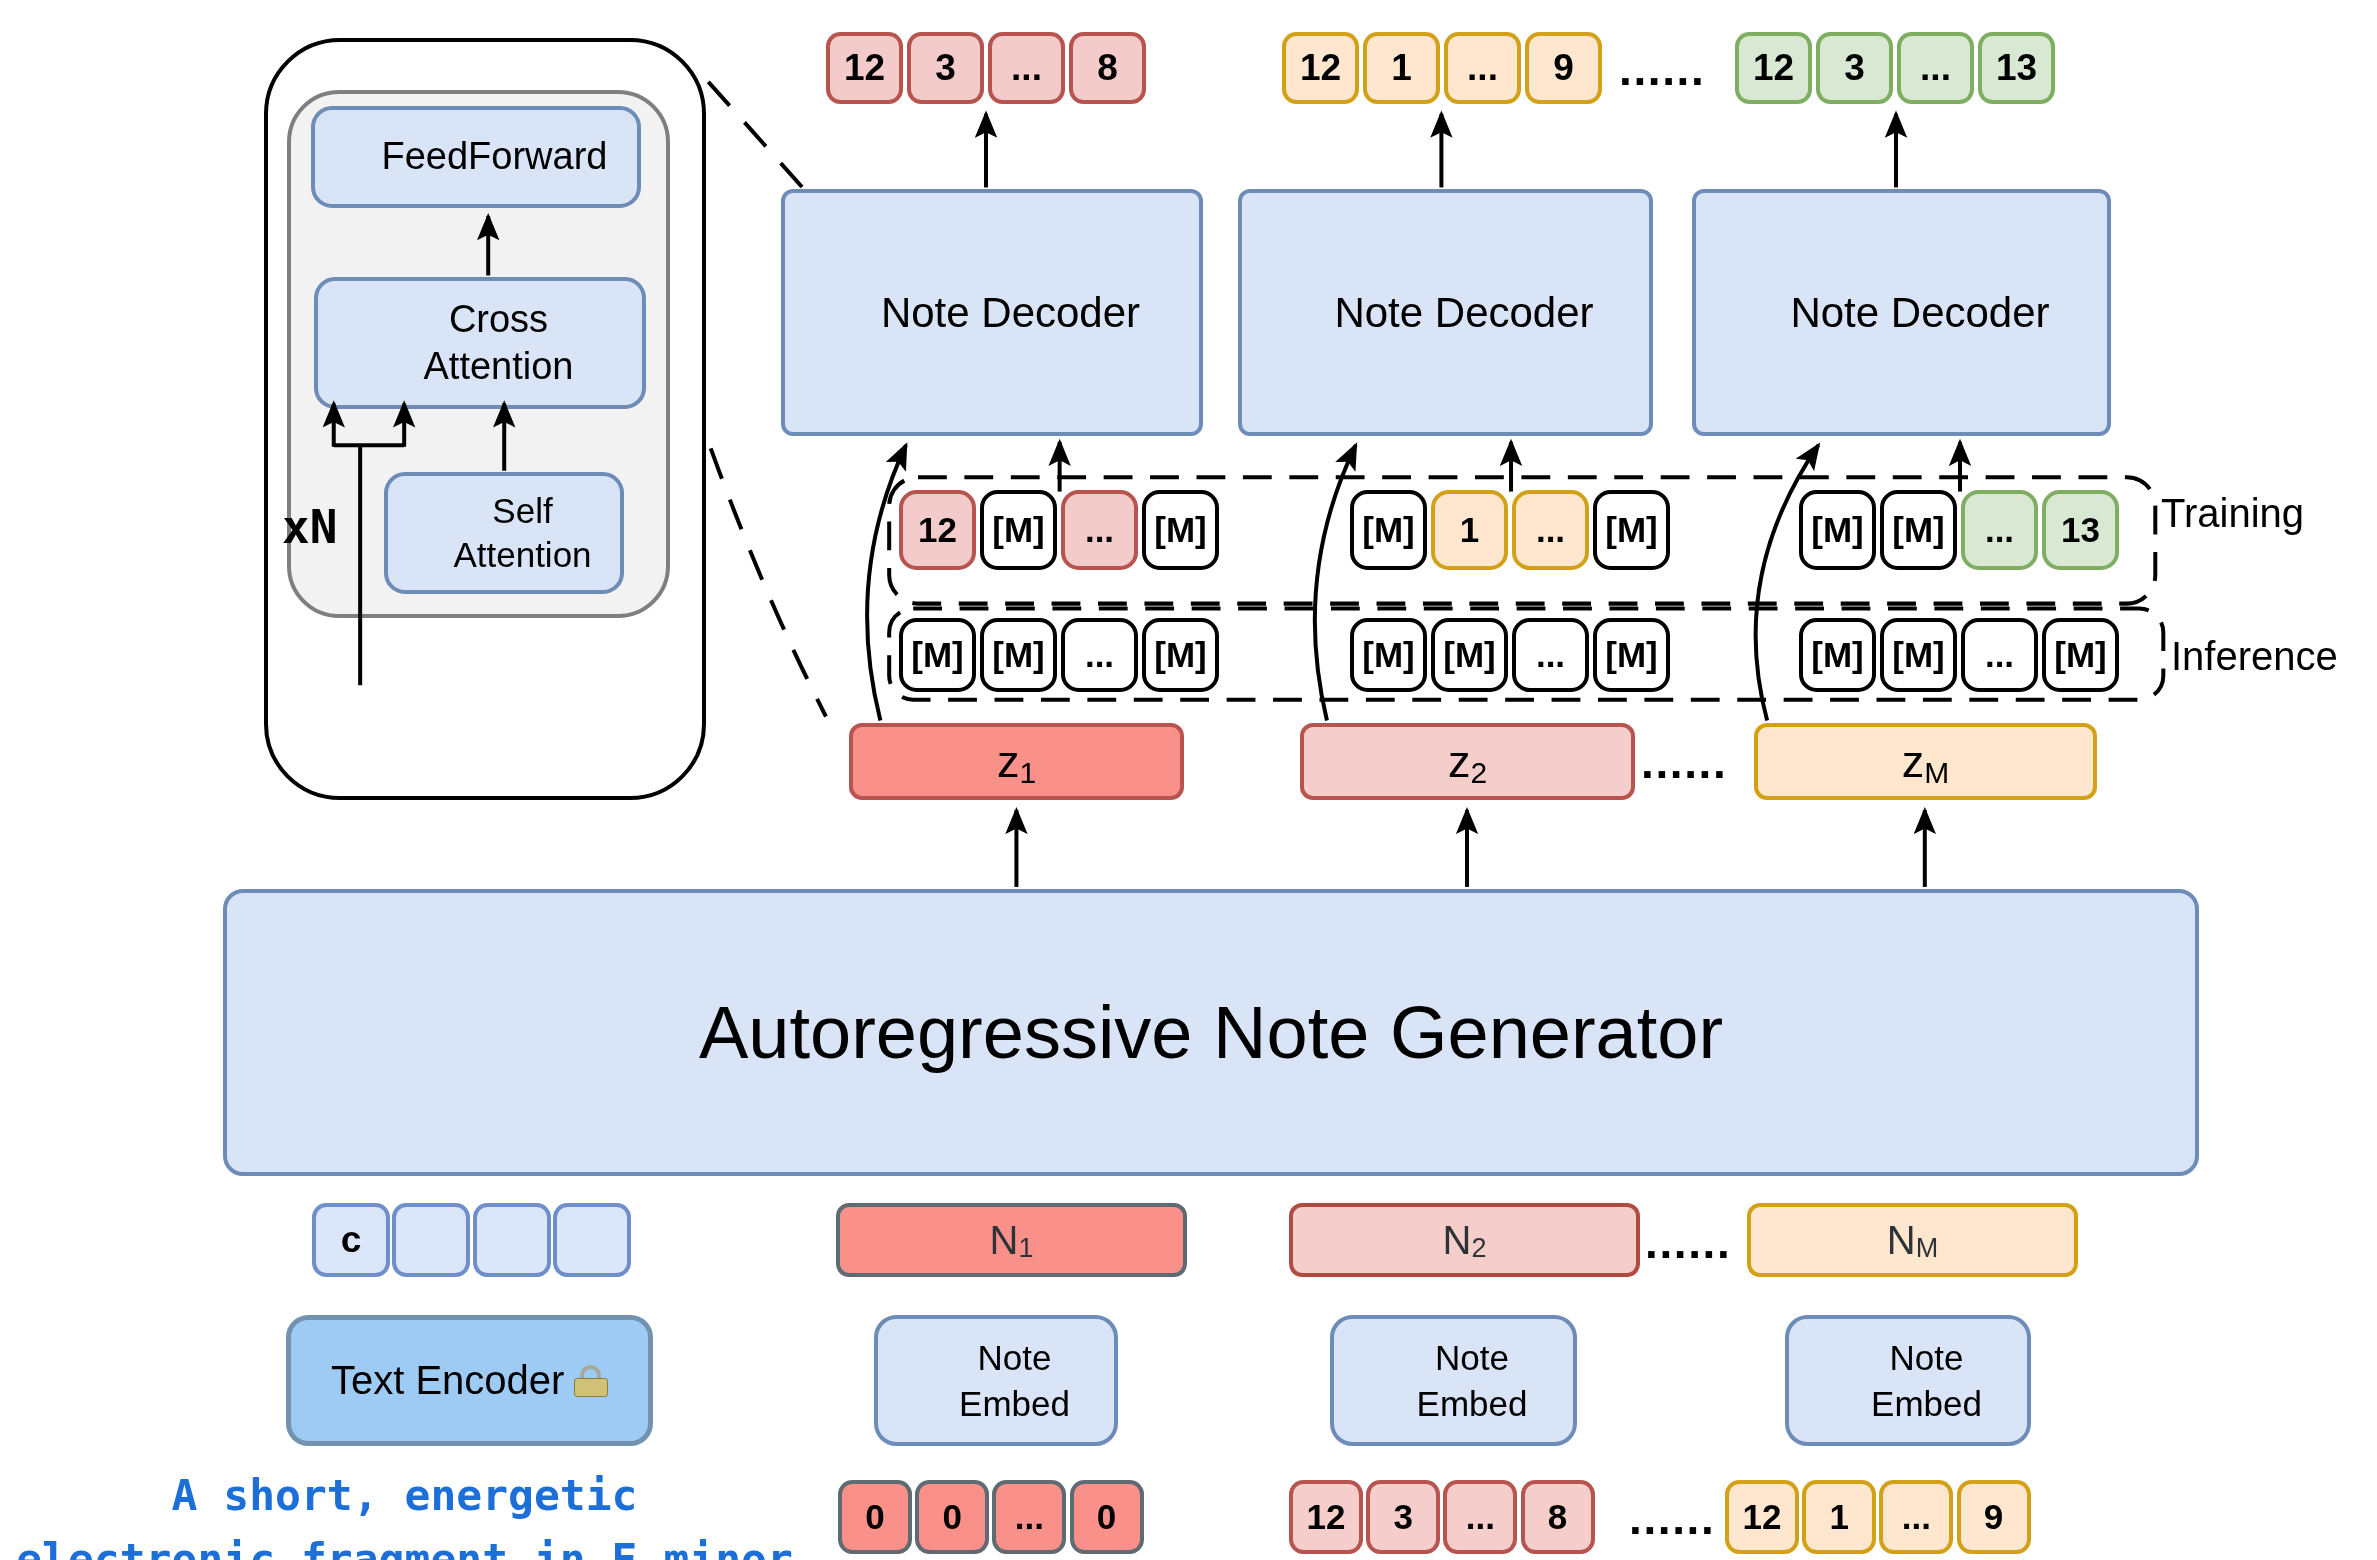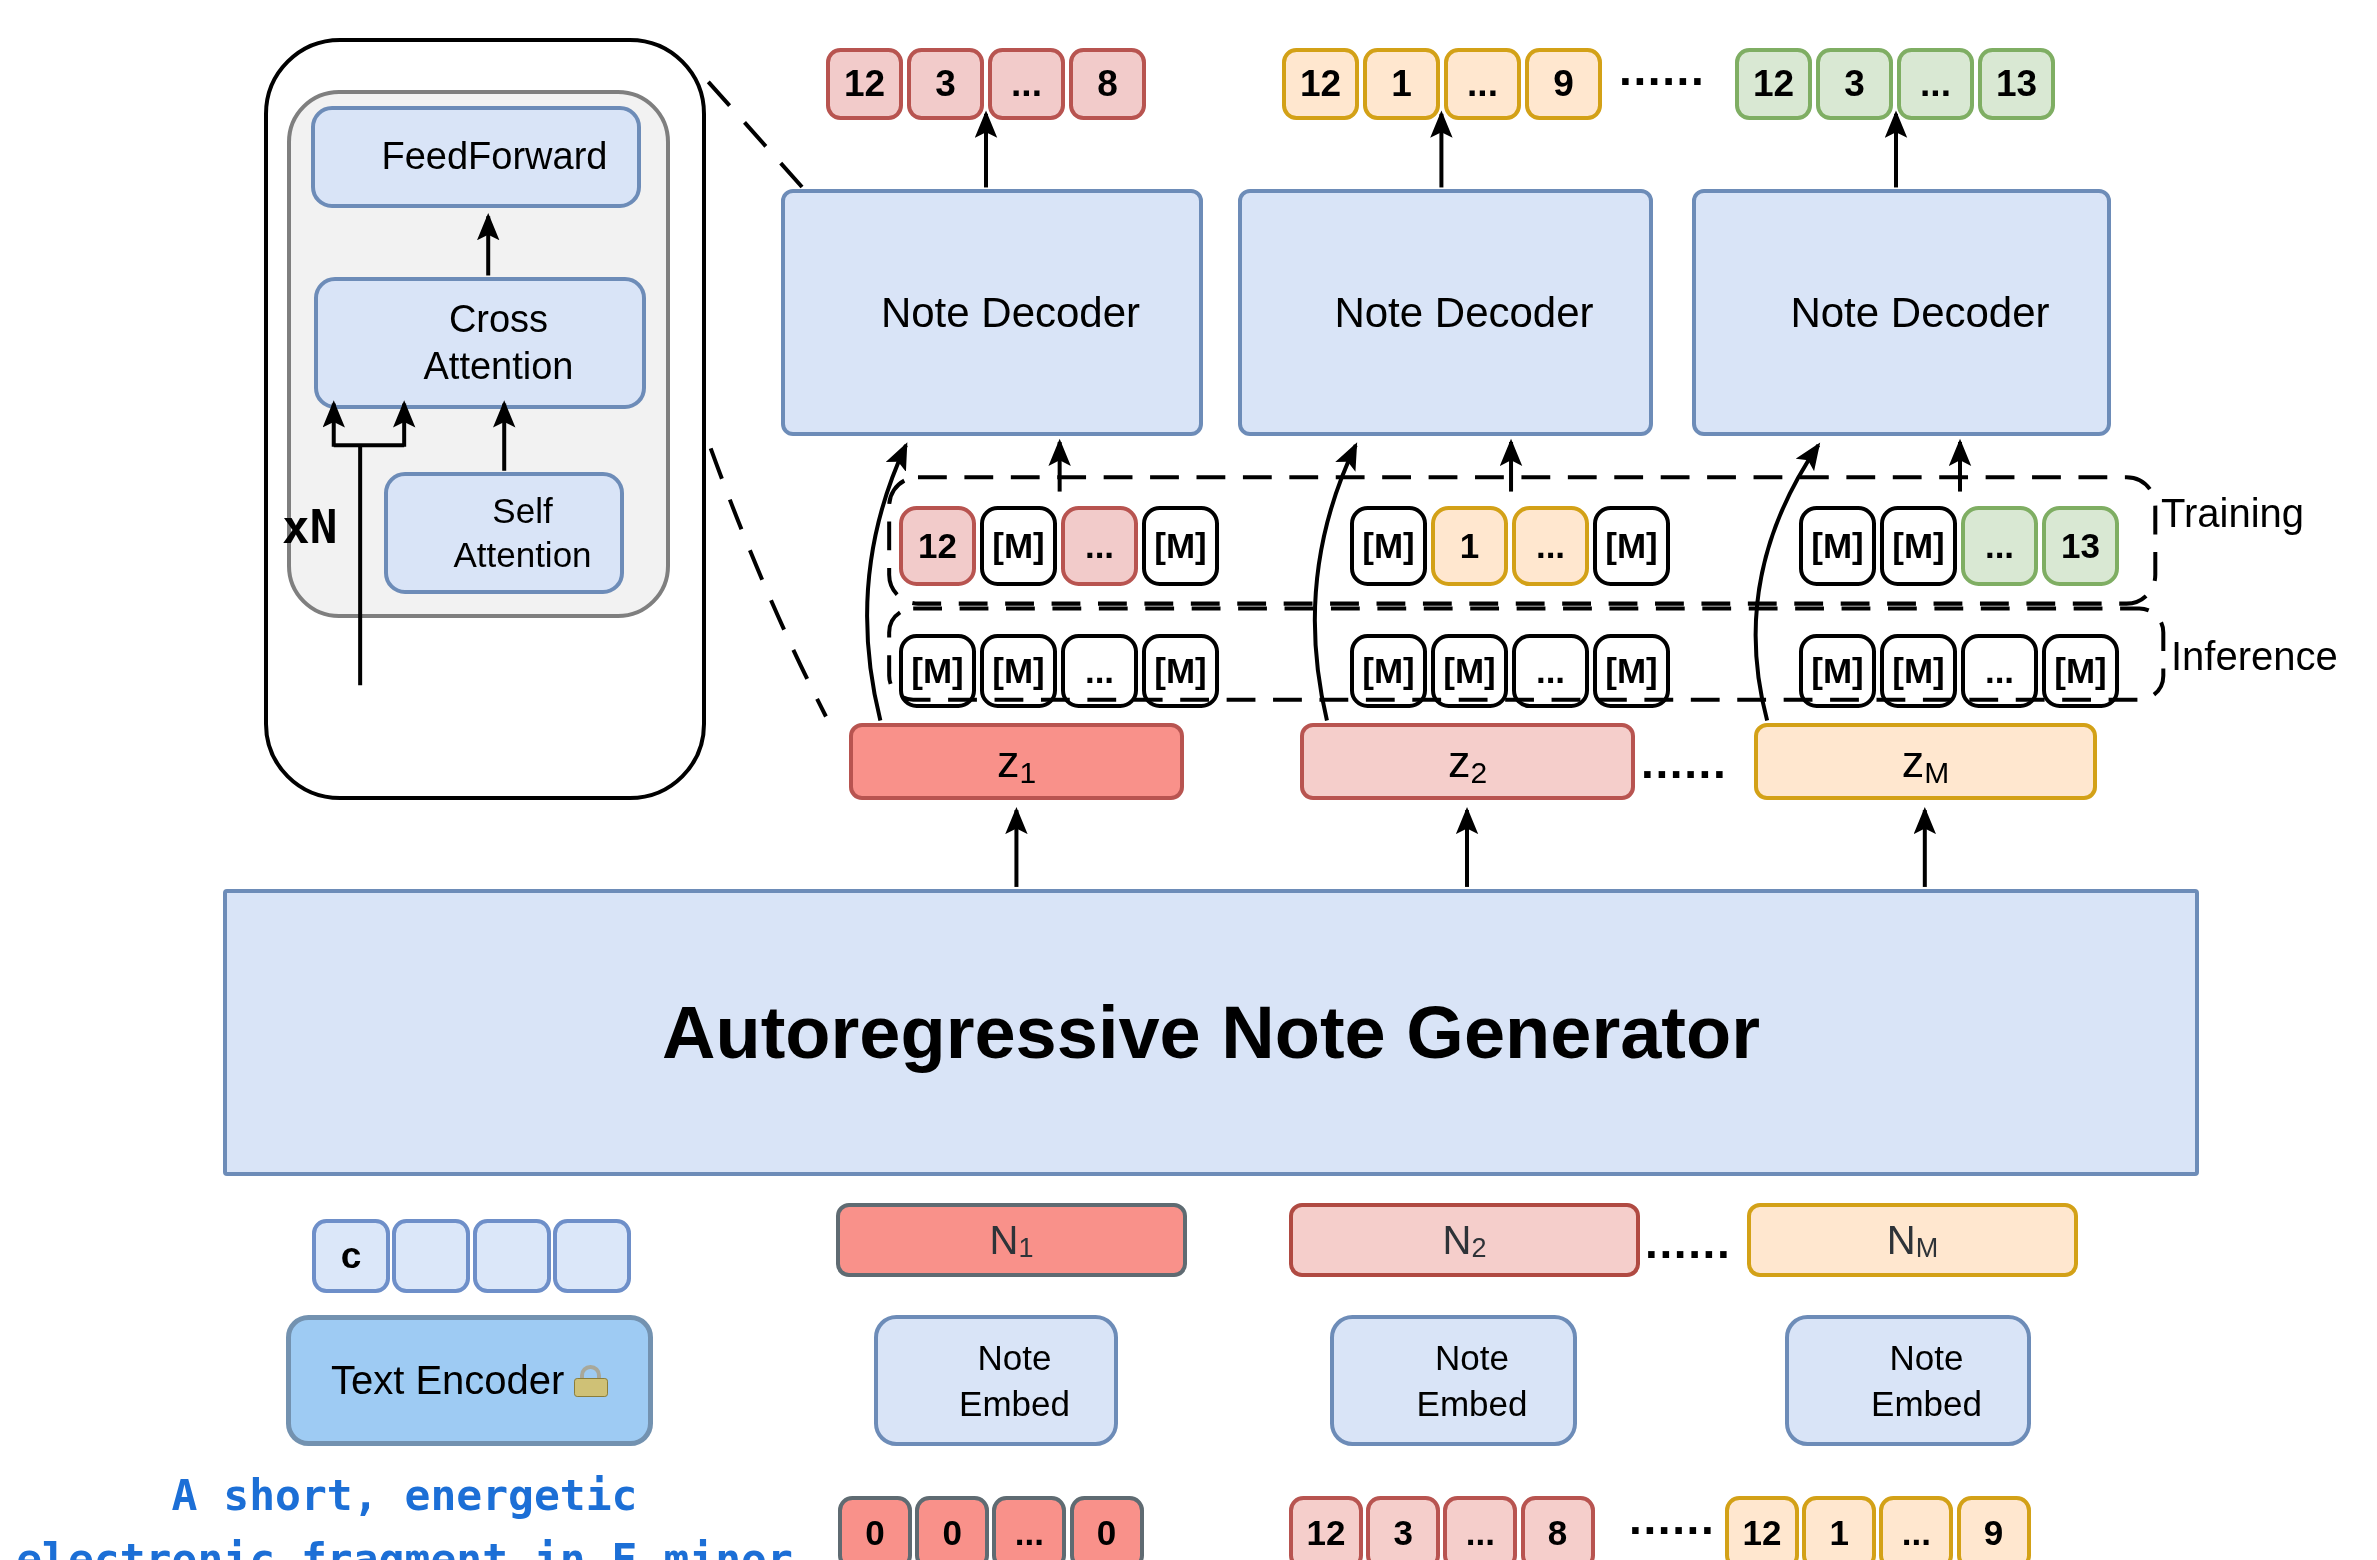--- a/index.html
+++ b/index.html
@@ -7,31 +7,31 @@
     position:relative; width:2377px; height:1561px; overflow:hidden;
     font-family:"Liberation Sans", sans-serif; color:#000; background:#fff;
   }
   .box {
     position:absolute; box-sizing:border-box;
     display:flex; align-items:center; justify-content:center;
     text-align:center;
   }
   
   .blue  { background:#d9e4f7; border:4px solid #6d8cb8;padding-left:37px; }
-  .bigblue { background:#d9e4f7; border:4px solid #6d8cb8; border-radius:4px; font-size:74px;font-weight:bold; }
+  .bigblue { background:#d9e4f7; border:4px solid #6d8cb8; border-radius:20px; font-size:74px; }
   .decoder { border-radius:12px; font-size:42px; }
   .modbox  { border-radius:21px; font-size:38px; line-height:1.25; }
   
   .outer-frame { background:#ffffff; border:4px solid #000; border-radius:76px; }
   .inner-frame { background:#f2f2f2; border:4px solid #7f7f7f; border-radius:52px; }
   
   .tgroup { position:absolute; display:flex; gap:4px; }
   .token {
     box-sizing:border-box; display:flex; align-items:center; justify-content:center;
-    border-radius:14.4px; font-weight:600;margin-top:16px;
+    border-radius:14.4px; font-weight:600;
   }
   .toks-top .token   { width:77px;  height:72px;  font-size:37px; }
   .toks-train .token { width:77px;  height:80px; font-size:35px; border-radius:17.6px; }
   .toks-inf .token   { width:77px;  height:74px;  font-size:35px; border-radius:17.6px; }
   .toks-c .token     { width:78px;  height:74px;  font-size:37px; }
   .toks-bot .token   { width:74px;  height:74px;  font-size:35px; }
   .tk-red    { background:#f2cbca; border:4px solid #b85450; }
   .tk-orange { background:#ffe7cf; border:4px solid #d3a117; }
   .tk-green  { background:#d9e8d3; border:4px solid #7fae63; }
   .tk-mask   { background:#ffffff; border:4px solid #000000; font-weight:700; }

